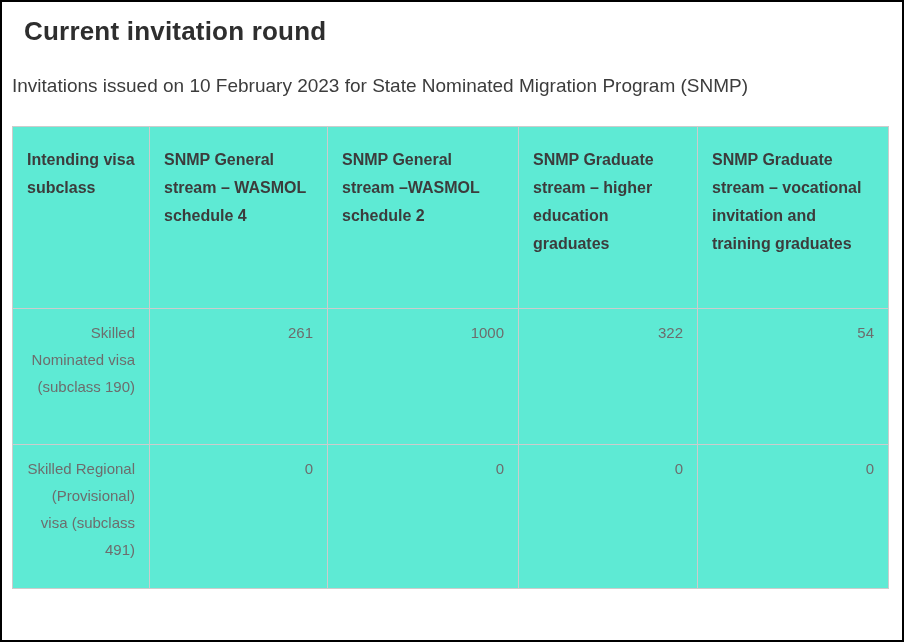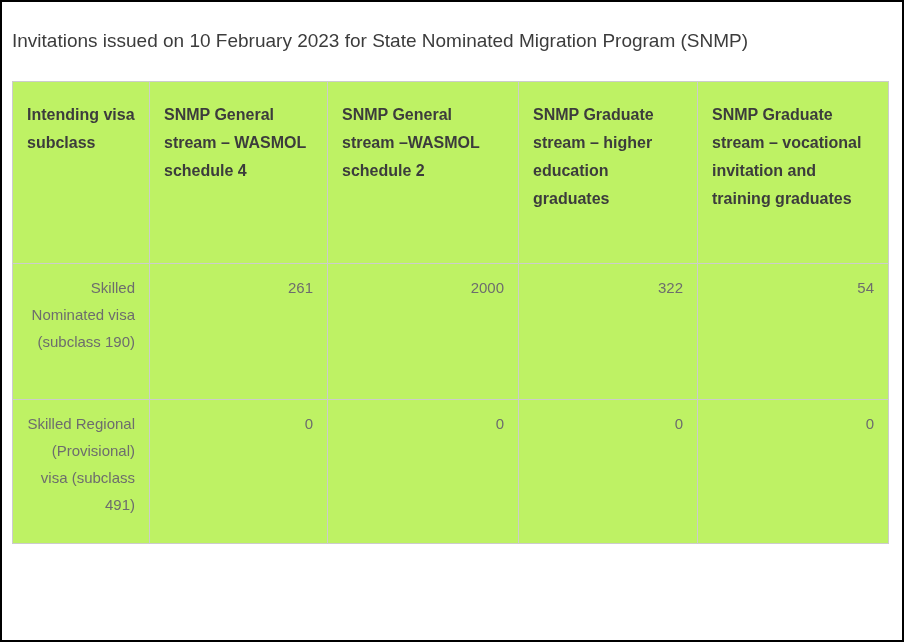--- a/index.html
+++ b/index.html
@@ -41,21 +41,21 @@
     margin: 28px 0 0 10px;
     width: 876px;
     border-collapse: collapse;
     table-layout: fixed;
   }
   .invitation-table th,
   .invitation-table td {
     border: 1px solid var(--table-border);
     vertical-align: top;
     text-align: left;
-    background: #bef264;
+    background: #5eead4;
   }
   .invitation-table th {
     font-size: 16px;
     line-height: 28px;
     font-weight: 700;
     color: var(--header-cell-text);
     padding: 19px 14px 14px 14px;
   }
   .invitation-table td {
     font-size: 15px;
@@ -72,20 +72,21 @@
   col.c1 { width: 178px; }
   col.c2 { width: 191px; }
   col.c3 { width: 179px; }
   col.c4 { width: 191px; }
 </style>
 </head>
 <body>
 
 <div>
 
+  <h1 class="page-title">Current invitation round</h1>
 
   <p class="page-subtitle">Invitations issued on 10 February 2023 for State Nominated Migration Program (SNMP)</p>
 
   <table class="invitation-table">
     <colgroup>
       <col class="c0">
         <col class="c1">
         <col class="c2">
         <col class="c3">
         <col class="c4">
@@ -96,21 +97,21 @@
         <th>SNMP General stream – WASMOL schedule 4</th>
         <th>SNMP General stream –WASMOL schedule 2</th>
         <th>SNMP Graduate stream – higher education graduates</th>
         <th>SNMP Graduate stream – vocational invitation and training graduates</th>
       </tr>
     </thead>
     <tbody>
       <tr class="data-row-190">
         <td>Skilled Nominated visa (subclass 190)</td>
         <td>261</td>
-        <td>2000</td>
+        <td>1000</td>
         <td>322</td>
         <td>54</td>
       </tr>
       <tr class="data-row-491">
         <td>Skilled Regional (Provisional) visa (subclass 491)</td>
         <td>0</td>
         <td>0</td>
         <td>0</td>
         <td>0</td>
       </tr>

